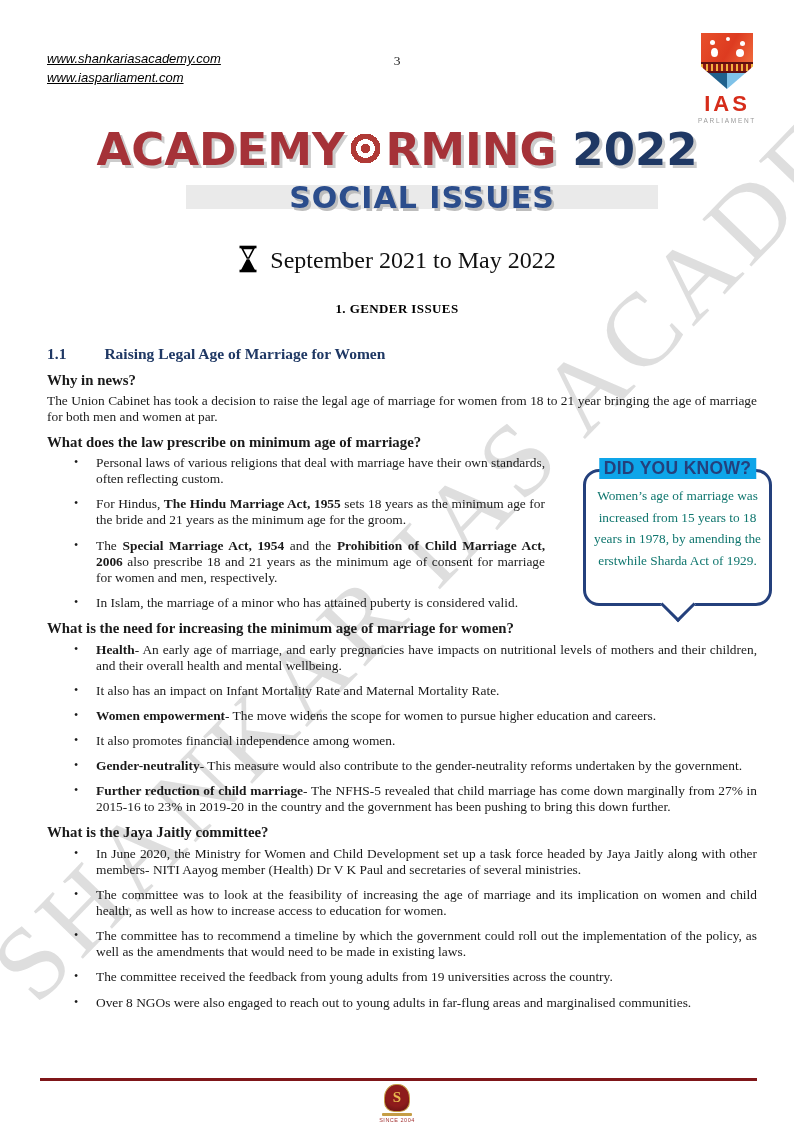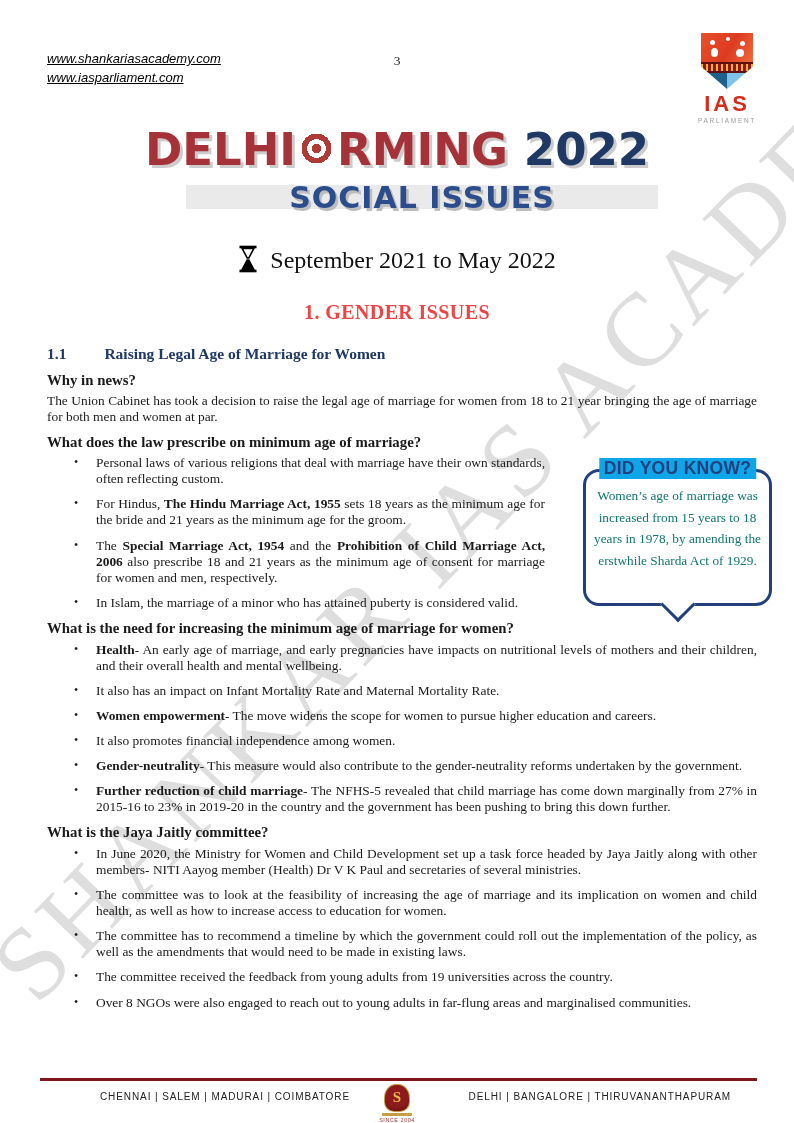--- a/index.html
+++ b/index.html
@@ -40,21 +40,21 @@
                           #ffffff 57% 78%, #3d3d3d 78% 87%, #e8e8e8 87% 100%); }
   .gray-band { position:absolute; top:185px; left:186px; width:472px; height:24px; background:#eaeaea; z-index:1; }
   .subtitle { position:absolute; top:180px; left:25px; width:794px; text-align:center; z-index:2;
               font-family:"DejaVu Sans", sans-serif; font-weight:bold; font-size:30px; letter-spacing:1px;
               color:#2b4d8c; text-shadow:2.5px 2.5px 0 #bdbdbd; }
   .date-line { position:absolute; top:228px; left:0; width:100%; text-align:center; z-index:2;
                font-size:24px; color:#111;margin-top:17px; }
   .date-line svg { vertical-align:-5px; margin-right:12px; }
 
   .chapter { position:absolute; top:301px; left:0; width:100%; text-align:center; z-index:2;
-             color:#ef4444; font-weight:bold; font-size:20px; letter-spacing:0.4px; }
+             color:#000000; font-weight:bold; font-size:13px; letter-spacing:0.4px; }
 
   
   .watermark { position:absolute; left:-160px; top:520px; width:1120px; text-align:center; z-index:0;
                transform:rotate(-46deg); font-size:104px; letter-spacing:6px; white-space:nowrap;
                color:#8a8a8a; opacity:0.28; }
 
   
   .content { position:absolute; top:345px; left:47px; width:710px; z-index:1;
              font-size:13.4px; line-height:1.2; }
   .sec-title { color:#1F3864; font-weight:bold; font-size:15.5px; margin-bottom:8px; }
@@ -117,21 +117,21 @@
         <span class="dot d4"></span>
           <span class="dot d5"></span>
       </div>
       <div class="sh-mid"></div>
       <div class="sh-bot"></div>
     </div>
     <div class="ias-word">IAS</div>
     <div class="ias-sub">PARLIAMENT</div>
   </div>
 
-  <div class="main-title"><span>DELHI</span><span class="bullseye"></span><span>RMING</span><span class="year">2022</span></div>
+  <div class="main-title"><span>ACADEMY</span><span class="bullseye"></span><span>RMING</span><span class="year">2022</span></div>
 
   <div class="gray-band"></div>
   <div class="subtitle">SOCIAL ISSUES</div>
 
   <div class="date-line">
     <svg width="20" height="28" viewBox="0 0 20 28">
       <line x1="1.5" y1="2" x2="18.5" y2="2" stroke="#000" stroke-width="2.6"></line>
       <line x1="1.5" y1="26" x2="18.5" y2="26" stroke="#000" stroke-width="2.6"></line>
       <path d="M4.2 3.5 H15.8 L10.8 13 H9.2 Z" fill="#fff" stroke="#000" stroke-width="1.6"></path>
       <path d="M4.2 24.5 H15.8 L10.8 15 H9.2 Z" fill="#000" stroke="#000" stroke-width="1.6"></path>
@@ -219,23 +219,19 @@
       </div>
   </div>
 
   <div class="dyk">
     <div class="dyk-title">DID YOU KNOW?</div>
     <div class="dyk-body">Women’s age of marriage was increased from 15 years to 18 years in 1978, by amending the erstwhile Sharda Act of 1929.</div>
     <div class="dyk-tail"></div>
   </div>
 
   <div class="footer-rule"></div>
-  <div class="footer-row">
-    <span class="fl">CHENNAI | SALEM | MADURAI | COIMBATORE</span>
-    <span class="fr">DELHI | BANGALORE | THIRUVANANTHAPURAM</span>
-  </div>
   <div class="crest">
     <div class="crest-shield">S</div>
     <div class="crest-banner"></div>
     <div class="crest-since">SINCE 2004</div>
   </div>
 
 </div>
 
 </body></html>

